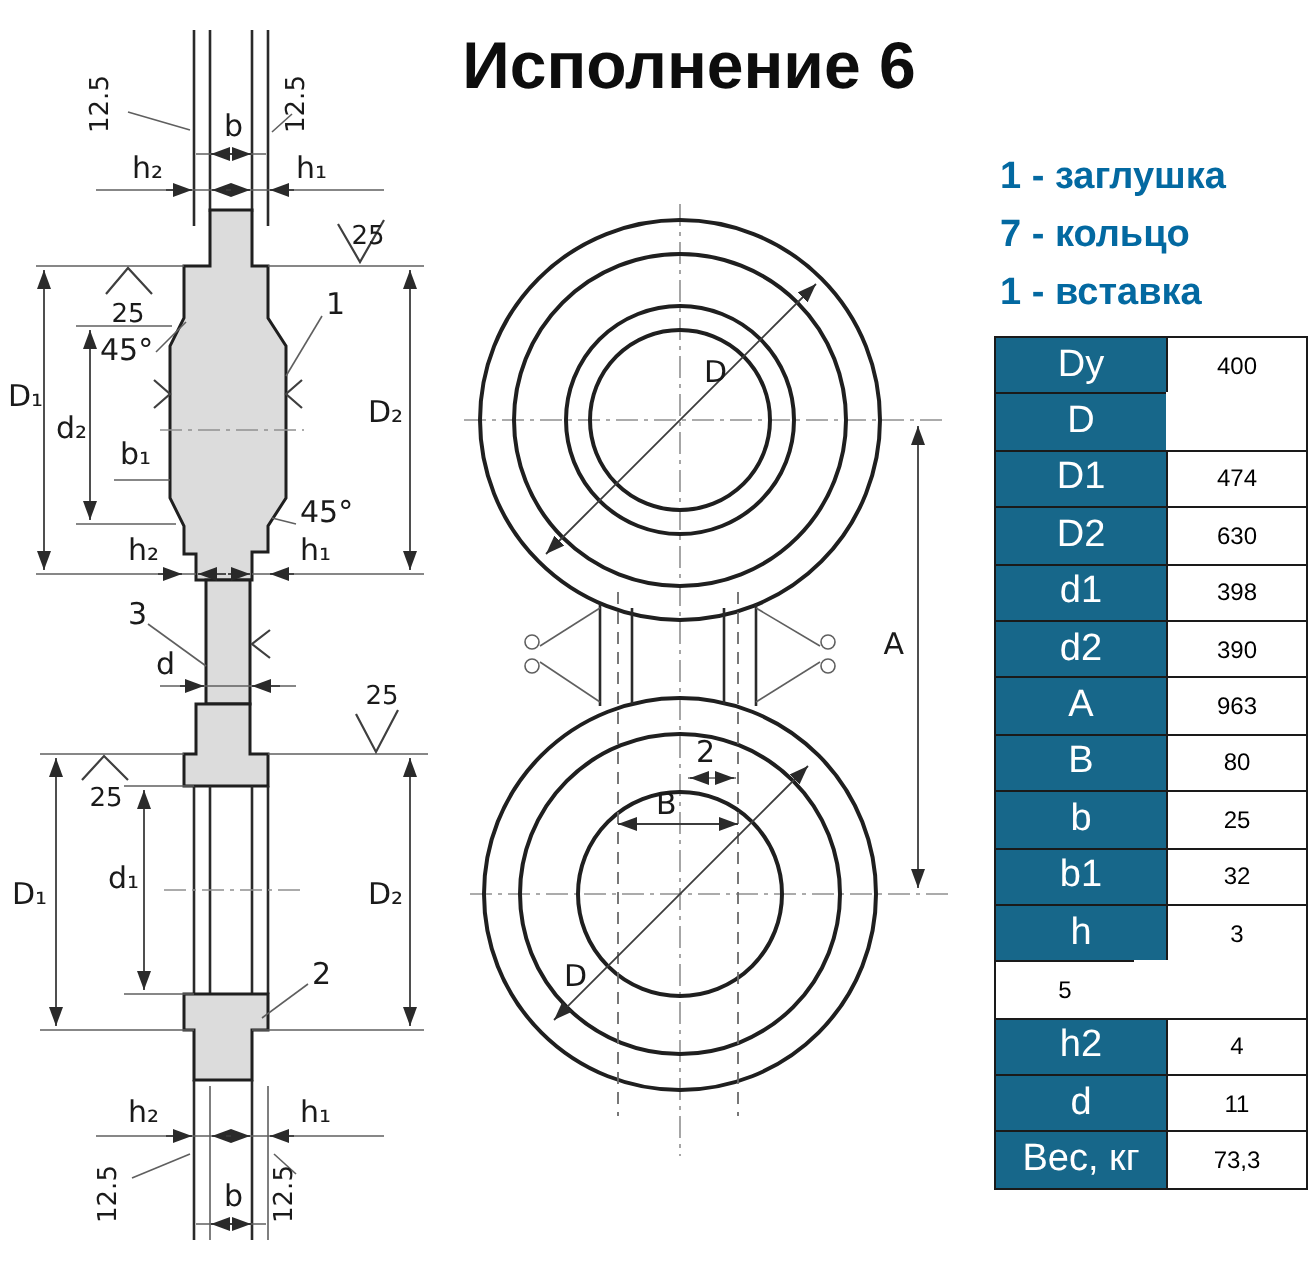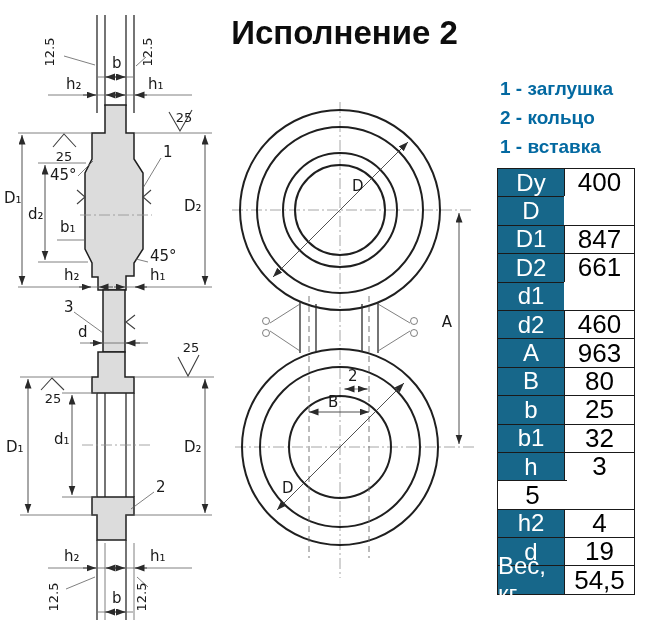--- a/index.html
+++ b/index.html
@@ -7,22 +7,22 @@
   .stage{position:relative;width:658px;height:639px;background:#ffffff;overflow:hidden;
          font-family:"Liberation Sans",sans-serif;}
   .title{position:absolute;left:222px;top:14px;width:245px;text-align:center;
          font-size:33px;font-weight:700;color:#0d0d0d;letter-spacing:0px;}
   .legend{position:absolute;left:500px;top:74px;}
   .legend div{font-size:19px;font-weight:700;color:#0369a1;line-height:29px;white-space:nowrap;}
   .dtable{position:absolute;left:497px;top:168px;border-right:1px solid #1a1a1a;border-bottom:1px solid #1a1a1a;}
   .drow{display:flex;}
   .dcell{box-sizing:border-box;border-top:1px solid #1a1a1a;border-left:1px solid #1a1a1a;
          height:28.4px;display:flex;align-items:center;justify-content:center;}
-  .pcell{width:67px;background:var(--accent);color:#ffffff;font-size:24px;}
-  .vcell{width:70px;background:#ffffff;color:#000000;font-size:26px;}
+  .pcell{width:86px;background:var(--accent);color:#ffffff;font-size:19px;}
+  .vcell{width:70px;background:#ffffff;color:#000000;font-size:12px;}
   svg{position:absolute;left:0;top:0;}
   svg .ol{fill:#dcdcdc;stroke:#1f1f1f;stroke-width:1.5;stroke-linejoin:miter;}
   svg .pl{stroke:#2a2a2a;stroke-width:1.3;fill:none;}
   svg .pl2{stroke:#1f1f1f;stroke-width:2;fill:none;}
   svg .tn{stroke:#5f5f5f;stroke-width:0.8;fill:none;}
   svg .dm{stroke:#3c3c3c;stroke-width:0.9;fill:none;}
   svg .cl{stroke:#909090;stroke-width:0.8;stroke-dasharray:11 3 2 3;fill:none;}
   svg .hd{stroke:#6a6a6a;stroke-width:0.9;stroke-dasharray:6 4;fill:none;}
   svg .ck{stroke:#3f3f3f;stroke-width:1.1;fill:none;}
   svg text{font-family:"DejaVu Sans",sans-serif;font-size:15px;fill:#1a1a1a;}
@@ -205,50 +205,51 @@
       <line class="dm" x1="309" y1="412" x2="369" y2="412" marker-start="url(#arw)" marker-end="url(#arw)"></line>
       <text x="328" y="407">B</text>
 
       <line class="tn" x1="344" y1="389" x2="368" y2="389"></line>
       <line class="dm" x1="354" y1="389" x2="345" y2="389" marker-end="url(#arw)"></line>
       <line class="dm" x1="358" y1="389" x2="367" y2="389" marker-end="url(#arw)"></line>
       <text x="348" y="381">2</text>
     </g>
   </svg>
 
-  <div class="title">Исполнение 2</div>
+  <div class="title">Исполнение 6</div>
 
   <div class="legend">
     <div>1 - заглушка</div>
-    <div>2 - кольцо</div>
+    <div>7 - кольцо</div>
     <div>1 - вставка</div>
   </div>
 
   <div class="dtable">
     <div class="drow">
         <div class="dcell pcell">Dy</div>
         <div class="dcell vcell">400</div>
       </div>
     <div class="drow">
         <div class="dcell pcell">D</div>
       </div>
     <div class="drow">
         <div class="dcell pcell">D1</div>
-        <div class="dcell vcell">847</div>
+        <div class="dcell vcell">474</div>
       </div>
     <div class="drow">
         <div class="dcell pcell">D2</div>
-        <div class="dcell vcell">661</div>
+        <div class="dcell vcell">630</div>
       </div>
     <div class="drow">
         <div class="dcell pcell">d1</div>
+        <div class="dcell vcell">398</div>
       </div>
     <div class="drow">
         <div class="dcell pcell">d2</div>
-        <div class="dcell vcell">460</div>
+        <div class="dcell vcell">390</div>
       </div>
     <div class="drow">
         <div class="dcell pcell">A</div>
         <div class="dcell vcell">963</div>
       </div>
     <div class="drow">
         <div class="dcell pcell">B</div>
         <div class="dcell vcell">80</div>
       </div>
     <div class="drow">
@@ -265,21 +266,21 @@
       </div>
     <div class="drow">
         <div class="dcell vcell">5</div>
       </div>
     <div class="drow">
         <div class="dcell pcell">h2</div>
         <div class="dcell vcell">4</div>
       </div>
     <div class="drow">
         <div class="dcell pcell">d</div>
-        <div class="dcell vcell">19</div>
+        <div class="dcell vcell">11</div>
       </div>
     <div class="drow">
         <div class="dcell pcell">Вес, кг</div>
-        <div class="dcell vcell">54,5</div>
+        <div class="dcell vcell">73,3</div>
       </div>
   </div>
 
 </div>
 
 </body></html>

